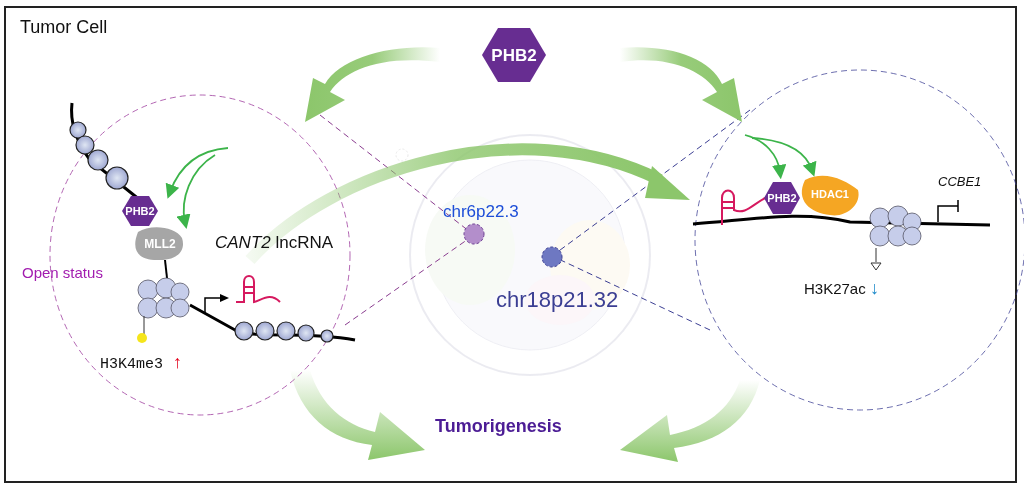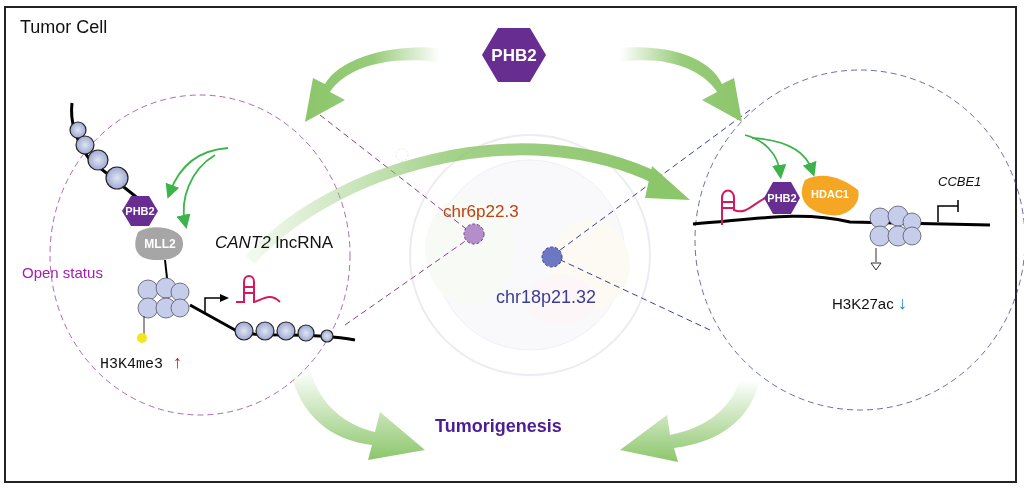--- a/index.html
+++ b/index.html
@@ -5,24 +5,24 @@
   html, body { margin: 0; padding: 0; background: #ffffff; }
   body { width: 1024px; height: 491px; position: relative; overflow: hidden; font-family: "Liberation Sans", sans-serif; }
   #frame { position: absolute; left: 4px; top: 6px; width: 1013px; height: 477px; border: 2px solid #222; box-sizing: border-box; background:#fff; }
   svg#diagram { position: absolute; left: 0; top: 0; }
   .lbl { position: absolute; white-space: nowrap; }
   .title { left: 20px; top: 17px; font-size: 18px; color: #111; }
   .open-status { left: 22px; top: 264px; font-size: 15px; color: #a21caf; }
   .cant2 { left: 215px; top: 233px; font-size: 17px; color: #111; }
   .cant2 i { font-style: italic; }
   .h3k4 { left: 100px; top: 353px; font-size: 15px; color: #111; font-family: Liberation Mono, monospace; }
-  .h3k27 { left: 832px; top: 278px; font-size: 15px; color: #111; margin-top: 15px; }
+  .h3k27 { left: 804px; top: 278px; font-size: 15px; color: #111; }
   .ccbe1 { left: 938px; top: 174px; font-size: 13px; font-style: italic; color: #111; }
-  .chr6 { left: 443px; top: 202px; font-size: 17px; color: #c2410c; }
-  .chr18 { left: 496px; top: 287px; font-size: 18px; color: #3b3e93; }
+  .chr6 { left: 443px; top: 202px; font-size: 17px; color: #1d4ed8; }
+  .chr18 { left: 496px; top: 287px; font-size: 22px; color: #3b3e93; }
   .tumor { left: 435px; top: 416px; font-size: 18px; font-weight: bold; color: #4c1d95; }
   .arrow-up { color: #e3001b; font-size: 18px; font-weight: bold; }
   .arrow-down { color: #1a88c9; font-size: 18px; font-weight: bold; }
 </style>
 </head>
 <body>
 
 <div id="frame"></div>
 
 <svg id="diagram" width="1024" height="491" viewBox="0 0 1024 491">

